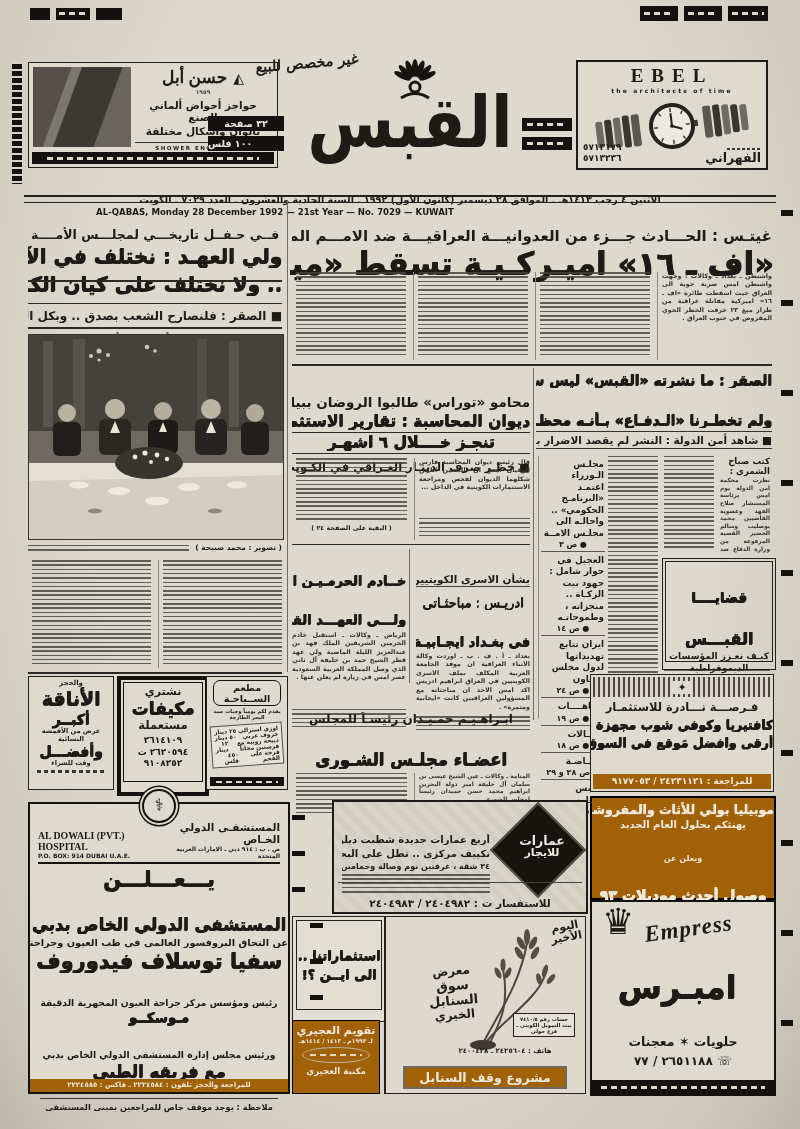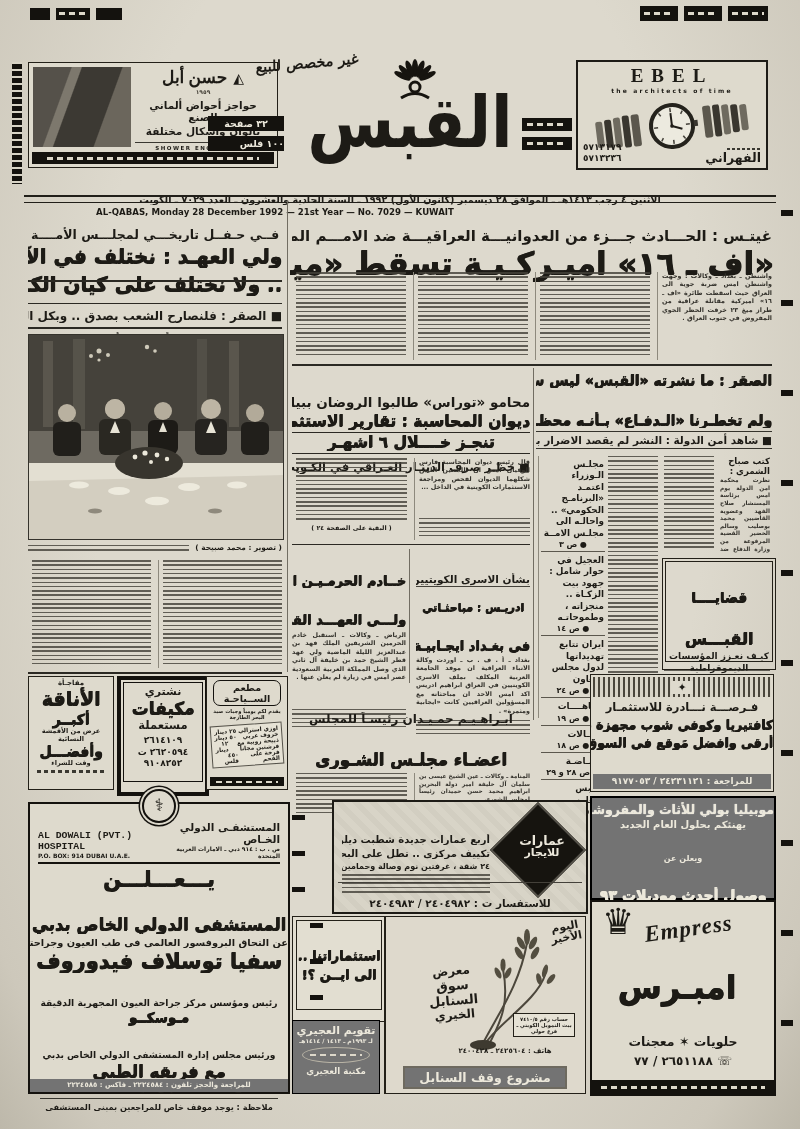--- a/index.html
+++ b/index.html
@@ -13,21 +13,21 @@
   .tiny{font-size:6.4px;line-height:1.32;font-weight:700;color:#33312b;text-align:justify;overflow:hidden;}
   .vline{background:#716d62;width:1px;}
   .hline{background:#2b2923;}
   .heavy{text-shadow:.6px 0 0 currentColor,0 .5px 0 currentColor;}
   .ctr{text-align:center;}
   .nw{white-space:nowrap;overflow:hidden;margin-top:24px;}
   .cols{display:flex;gap:7px;}
   .cols>div{flex:1;border-left:1px solid #8d897d;padding-left:4px;}
   .cols>div:last-child{border-left:none;}
   .box{border:1.5px solid #232018;background:#dedacd;}
-  .inv{background:#737373;color:#ece8db;}
+  .inv{background:#a16207;color:#ece8db;}
   .serif{font-family:"Liberation Serif","DejaVu Serif",serif;}
   .idx-item{border-bottom:1px solid #5b574d;padding:3px 1px 2px;}
   .idx-t{font-size:8.8px;font-weight:800;line-height:1.3;text-align:right;}
   .idx-p{font-size:8px;font-weight:800;text-align:center;margin-top:1px;}
 </style>
 </head>
 <body>
 
 <div class="page">
 
@@ -61,21 +61,21 @@
       <div dir="ltr" style="font-size:5.5px;font-weight:700;letter-spacing:1.5px;border-top:1px solid #3a3831;margin-top:5px;padding-top:2px">SHOWER ENCLOSURES</div>
     </div>
     <div class="a chip" style="left:3px;right:3px;bottom:3px;height:12px;display:flex;align-items:center;justify-content:center">
         <div class="dashline" style="width:88%"></div>
       </div>
   </div>
 
   <div class="a" style="left:242px;top:54px;width:130px;transform:rotate(-5deg) skewX(-4deg);font-family:'DejaVu Serif',serif;font-size:14.5px;font-weight:900;text-align:center">غير مخصص للبيع</div>
 
   <div class="a chip" style="left:208px;top:116px;width:76px;height:15px;color:#ece8db;font-size:9.5px;font-weight:800;text-align:center;line-height:15px">٣٢ صفحة</div>
-  <div class="a chip" style="left:208px;top:136px;width:76px;height:15px;color:#ece8db;font-size:9.5px;font-weight:800;text-align:right;line-height:15px">١٠٠ فلس</div>
+  <div class="a chip" style="left:208px;top:136px;width:76px;height:15px;color:#ece8db;font-size:9.5px;font-weight:800;text-align:left;line-height:15px">١٠٠ فلس</div>
 
   <div class="a" style="left:392px;top:56px;width:46px;height:44px">
     <svg viewBox="0 0 44 44" width="46" height="44">
       <g fill="#16140f">
         <ellipse cx="22" cy="12" rx="3" ry="9"></ellipse>
         <ellipse cx="22" cy="12" rx="3" ry="9" transform="rotate(22 22 26)"></ellipse>
         <ellipse cx="22" cy="12" rx="3" ry="9" transform="rotate(-22 22 26)"></ellipse>
         <ellipse cx="22" cy="12" rx="3" ry="9" transform="rotate(44 22 26)"></ellipse>
         <ellipse cx="22" cy="12" rx="3" ry="9" transform="rotate(-44 22 26)"></ellipse>
         <ellipse cx="22" cy="12" rx="3" ry="9" transform="rotate(64 22 26)"></ellipse>
@@ -257,21 +257,21 @@
     <div>
       <div class="tx" style="height:64px"></div>
       <div class="ctr" style="font-size:6.4px;font-weight:800;margin-top:2px">( البقية على الصفحة ٢٤ )</div>
     </div>
   </div>
   <div class="a hline" style="left:292px;top:544px;width:238px;height:1px"></div>
 
   <div class="a" style="left:292px;top:549px;width:238px;height:134px">
     <div class="a" style="right:0;top:0;width:114px">
       <div class="ctr nw" style="font-size:10.5px;font-weight:800;border-bottom:1px solid #44413a;padding-bottom:1px">بشأن الاسرى الكويتيين</div>
-      <div class="ctr nw heavy" style="font-size:11px;font-weight:700;margin-top:14px">ادريـس : مباحثـاتي</div>
+      <div class="ctr nw heavy" style="font-size:13px;font-weight:400;margin-top:8px">ادريـس : مباحثـاتي</div>
       <div class="ctr nw heavy" style="font-size:13px;font-weight:900">في بغـداد ايجـابيـة</div>
       <div class="tiny" style="height:62px;margin-top:3px">بغداد ـ أ . ف . ب ـ اوردت وكالة الانباء العراقية ان موفد الجامعة العربية المكلف بملف الاسرى الكويتيين في العراق ابراهيم ادريس اكد امس الاحد ان مباحثاته مع المسؤولين العراقيين كانت «ايجابية ومثمرة» .</div>
       <div class="tx" style="height:16px;margin-top:2px"></div>
     </div>
     <div class="a vline" style="left:117px;top:0;height:134px"></div>
     <div class="a" style="left:0;top:0;width:114px">
       <div class="ctr nw heavy" style="font-size:13px;font-weight:900">خــادم الحرمـيـن استقبل</div>
       <div class="ctr nw heavy" style="font-size:13px;font-weight:900">ولـــي العهـــد القطـري</div>
       <div class="tiny" style="height:76px;margin-top:4px">الرياض ـ وكالات ـ استقبل خادم الحرمين الشريفين الملك فهد بن عبدالعزيز الليلة الماضية ولي عهد قطر الشيخ حمد بن خليفة آل ثاني الذي وصل المملكة العربية السعودية عصر امس في زيارة لم يعلن عنها .</div>
       <div class="tx" style="height:18px;margin-top:2px"></div>
@@ -338,21 +338,21 @@
       <div>
           <div class="tiny" style="height:42px;font-size:5.8px">المنامة ـ وكالات ـ عين الشيخ عيسى بن سلمان آل خليفة امير دولة البحرين ابراهيم محمد حسن حميدان رئيساً لمجلس الشورى .</div>
         </div>
       <div>
           <div class="tx" style="height:42px"></div>
         </div>
     </div>
   </div>
 
   <div class="a box" style="left:28px;top:676px;width:84px;height:112px;text-align:center">
-    <div style="font-size:7px;font-weight:800;margin-top:2px">مفاجـأة</div>
+    <div style="font-size:7px;font-weight:800;margin-top:2px">والحجز</div>
     <div class="heavy" style="font-size:19px;font-weight:900">الأناقة</div>
     <div class="heavy" style="font-size:14px;font-weight:900;margin-top:2px">أكبــر</div>
     <div style="font-size:6.6px;font-weight:700">عرض من الأقمشة النسائية</div>
     <div class="heavy" style="font-size:14px;font-weight:900">وأفضـــل</div>
     <div style="font-size:6.6px;font-weight:700">وقت للشراء</div>
     <div class="dashline" style="margin:3px 8px 0;background:repeating-linear-gradient(90deg,#3a3831 0 4px,rgba(0,0,0,0) 4px 7px)"></div>
   </div>
   <div class="a" style="left:117px;top:676px;width:84px;height:112px;border:4px solid #14120e;background:#dedacd;text-align:center">
     <div style="border:1px solid #14120e;margin:2px;height:98px">
       <div style="font-size:11px;font-weight:800;margin-top:2px">نشتري</div>
@@ -392,21 +392,21 @@
   </div>
 
   <div class="a" style="left:28px;top:802px;width:258px;height:288px;border:2.5px solid #14120e;background:#dedacd;text-align:center">
     <div class="a" style="left:50%;top:-15px;transform:translateX(-50%);width:30px;height:30px;border-radius:50%;border:2px solid #14120e;background:#dedacd;box-shadow:0 0 0 2px #dedacd,0 0 0 3.5px #14120e;font-size:17px;line-height:29px">⚕</div>
     <div style="display:flex;justify-content:space-between;align-items:flex-end;margin:17px 8px 0;border-bottom:2px solid #14120e;padding-bottom:3px">
       <div style="text-align:right">
         <div style="font-size:10.5px;font-weight:900">المستشفـى الدولي الخـاص</div>
         <div style="font-size:6px;font-weight:700">ص . ب : ٩١٤ دبي ـ الامارات العربية المتحدة</div>
       </div>
       <div dir="ltr" style="text-align:left">
-        <div style="font-size:9.8px;font-weight:900;font-family:Liberation Mono, monospace">AL DOWALI (PVT.) HOSPITAL</div>
+        <div style="font-size:9.8px;font-weight:900;font-family:Liberation Serif, serif">AL DOWALI (PVT.) HOSPITAL</div>
         <div style="font-size:6px;font-weight:700">P.O. BOX: 914 DUBAI U.A.E.</div>
       </div>
     </div>
     <div class="heavy" style="font-size:21px;font-weight:900;margin-top:3px">يـــعـــلـــن</div>
     <div class="heavy nw" style="font-size:16.5px;font-weight:900">المستشفى الدولي الخاص بدبي</div>
     <div class="nw" style="font-size:9.8px;font-weight:800;margin-top:3px">عن التحاق البروفسور العالمي في طب العيون وجراحتها</div>
     <div class="heavy nw" style="font-size:21px;font-weight:900;margin-top:1px">سفيا توسلاف فيدوروف</div>
     <div class="nw" style="font-size:9.2px;font-weight:800">رئيس ومؤسس مركز جراحة العيون المجهرية الدقيقة</div>
     <div class="heavy" style="font-size:13.5px;font-weight:900;margin-top:1px">مـوسكــو</div>
     <div class="nw" style="font-size:9.2px;font-weight:800">ورئيس مجلس إدارة المستشفى الدولي الخاص بدبي</div>

